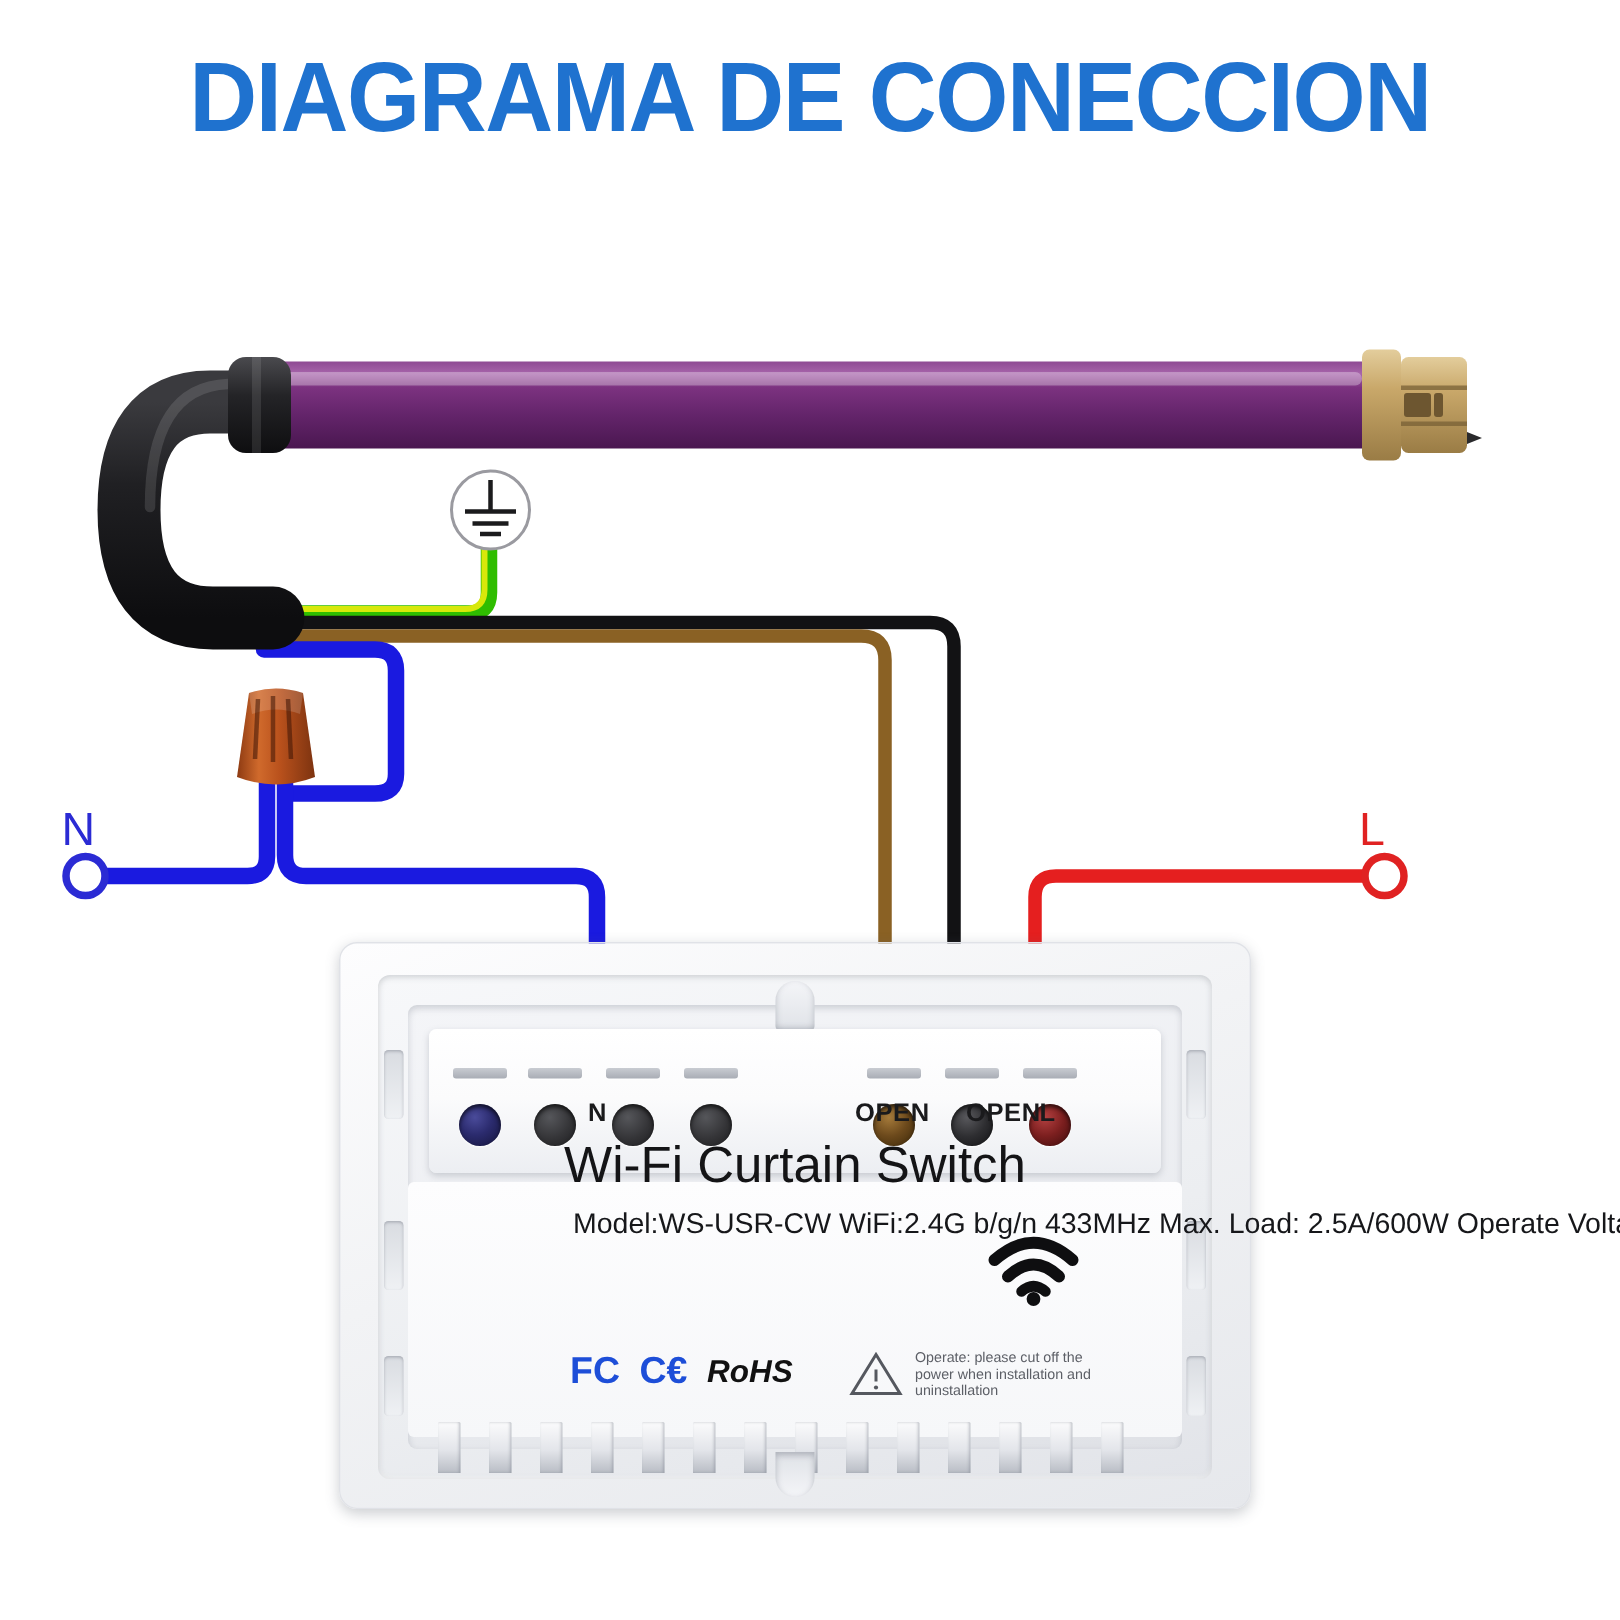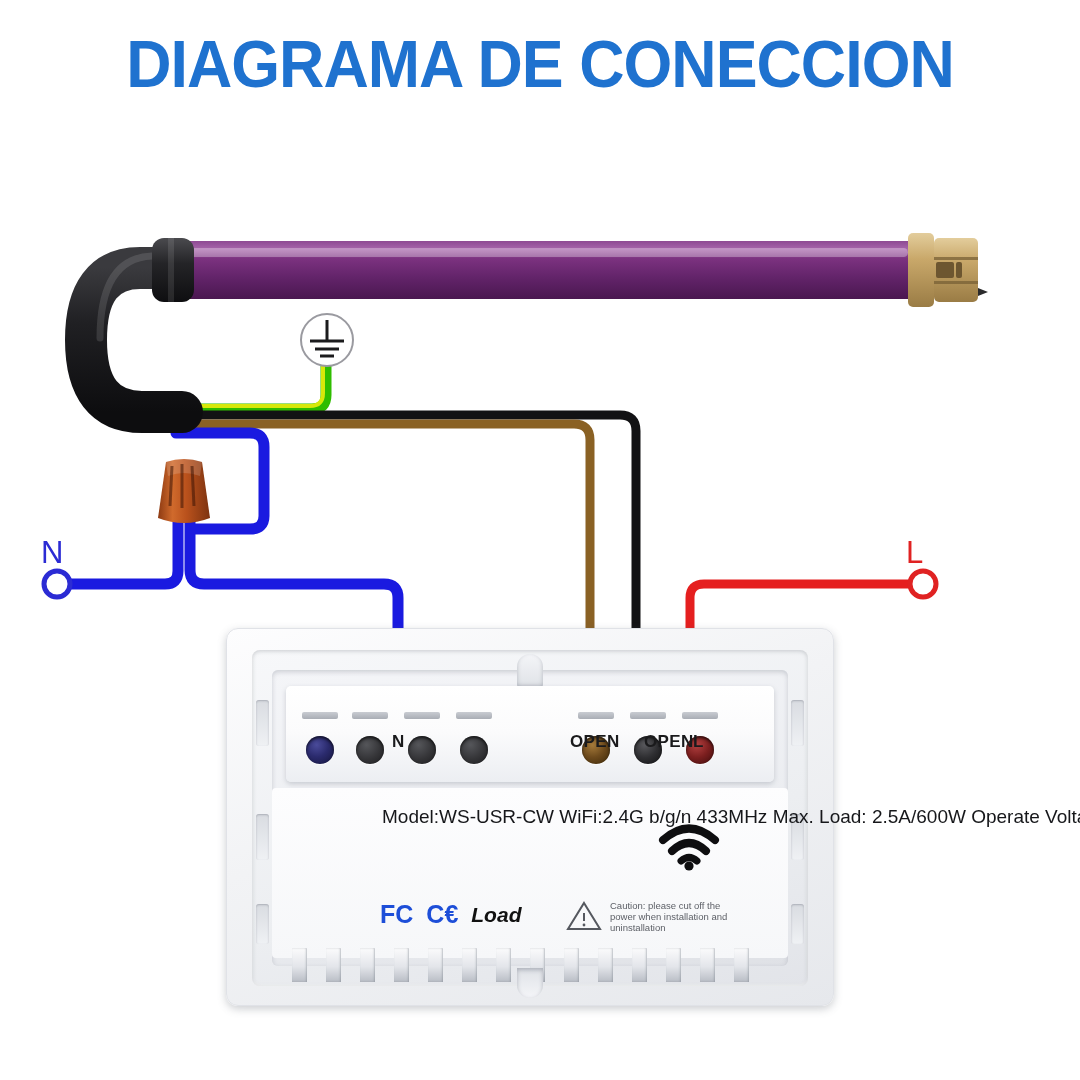--- a/index.html
+++ b/index.html
@@ -357,48 +357,49 @@
       <div class="terminal-hole filled-red" style="left:400px;"></div>
     </div>
 
     <div id="label-plate"></div>
 
     <span class="terminal-label" style="left:166px;">N</span>
     <span class="terminal-label" style="left:344px;">OPEN</span>
     <span class="terminal-label" style="left:406px;margin-left:12px;">OPEN</span>
     <span class="terminal-label" style="left:467px;">L</span>
 
+    <div id="product-name">Wi-Fi Curtain Switch</div>
 
     <div id="spec-list">Model:WS-USR-CW
 WiFi:2.4G b/g/n 433MHz
 Max. Load: 2.5A/600W
 Operate Voltage:110-240VAC</div>
 
     <div id="wifi-badge">
       <svg width="62" height="48" viewBox="0 0 62 48">
         <path d="M 5 16 Q 31 -7 57 16" fill="none" stroke="#0e0e10" stroke-width="8" stroke-linecap="round"></path>
         <path d="M 14 27 Q 31 11 48 27" fill="none" stroke="#0e0e10" stroke-width="8" stroke-linecap="round"></path>
         <path d="M 23 37 Q 31 30 39 37" fill="none" stroke="#0e0e10" stroke-width="7" stroke-linecap="round"></path>
         <circle cx="31" cy="42" r="4.6" fill="#0e0e10"></circle>
       </svg>
     </div>
 
     <div id="cert-row">
       <span class="cert-mark">FC</span>
       <span class="cert-mark">C€</span>
-      <span class="cert-rohs">Load</span>
+      <span class="cert-rohs">RoHS</span>
     </div>
 
     <div id="caution-block">
       <svg width="36" height="32" viewBox="0 0 36 32">
         <path d="M 18 3 L 34 29 L 2 29 Z" fill="none" stroke="#55585f" stroke-width="2"></path>
         <line x1="18" y1="13" x2="18" y2="21" stroke="#55585f" stroke-width="2"></line>
         <circle cx="18" cy="25" r="1.4" fill="#55585f"></circle>
       </svg>
-      <div id="caution-text">Caution: please cut off the power when installation and uninstallation</div>
+      <div id="caution-text">Operate: please cut off the power when installation and uninstallation</div>
     </div>
 
     <div id="vent-row">
       <div class="fin" style="left:0px;"></div>
       <div class="fin" style="left:34px;"></div>
       <div class="fin" style="left:68px;"></div>
       <div class="fin" style="left:102px;"></div>
       <div class="fin" style="left:136px;"></div>
       <div class="fin" style="left:170px;"></div>
       <div class="fin" style="left:204px;"></div>

